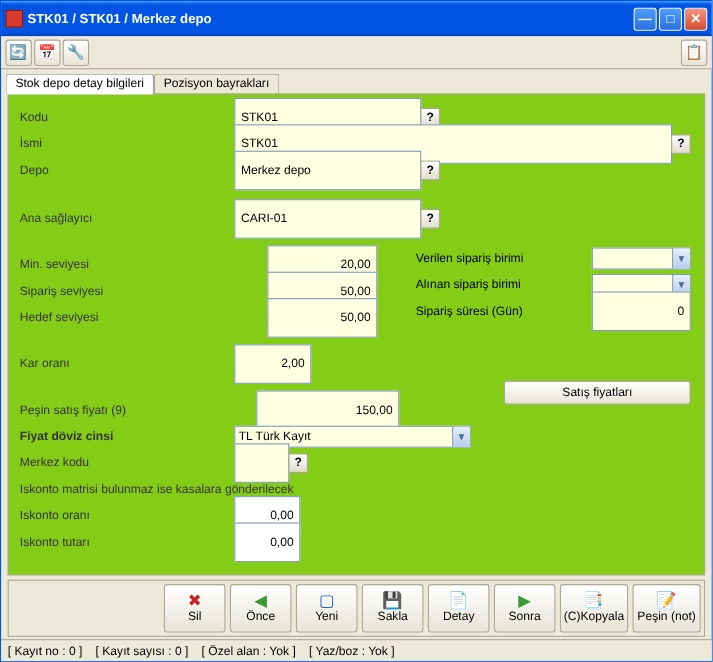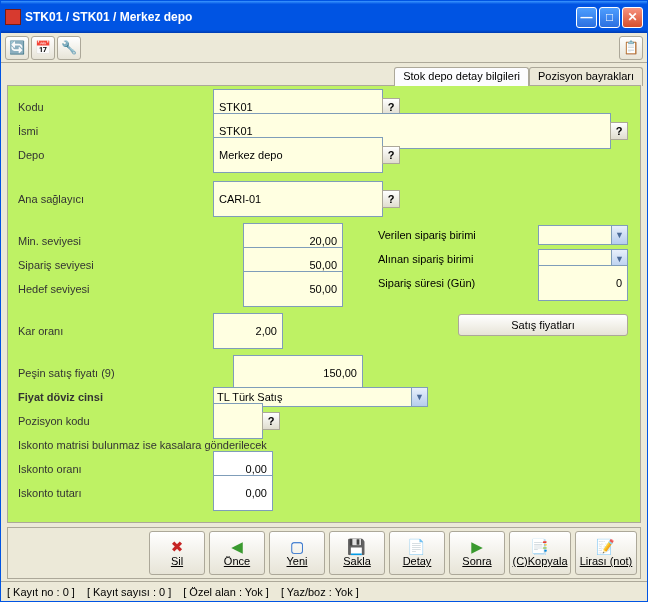--- a/index.html
+++ b/index.html
@@ -62,44 +62,43 @@
     border:1px solid #aca899;
     background:linear-gradient(#fff,#e7e4d7);
     border-radius:3px;
     display:flex;align-items:center;justify-content:center;
     cursor:pointer;
     font-size:13px;
   }
   .toolbar .spacer { flex:1; }
   .tabstrip {
     display:flex;
-    padding: 3px 4px 0 4px;
+    padding: 3px 20px 0 4px;
     position:relative;
     height:22px;
-    justify-content:flex-end;
   }
   .tab {
     border:1px solid #aca899;
     border-bottom:none;
     background:#ece9d8;
     padding:2px 8px;
     font-size:11px;
     border-radius:3px 3px 0 0;
     cursor:pointer;
     position:relative;
     top:1px;
   }
   .tab.active {
     background:#fcfcfe;
     z-index:2;
   }
   .panel {
     margin: 0 6px 4px 6px;
     border:1px solid #aca899;
-    background:#bef264;
+    background:#84cc16;
     flex:1;
     padding:10px 10px;
     position:relative;
     overflow:hidden;
   }
   .row { display:flex; align-items:center; height:22px; margin-bottom:2px; }
   .lbl { width:195px; color:#333; }
   .lbl.bold { font-weight:bold; }
   .field {
     height:36px;
@@ -135,42 +134,42 @@
     display:flex;align-items:center;justify-content:center;
     cursor:pointer;font-size:9px;color:#4b6b99;
   }
   .btn {
     height:22px;
     border:1px solid #aca899;
     background:linear-gradient(#fff,#e7e4d7);
     border-radius:3px;
     padding:0 14px;
     cursor:pointer;
-    display:flex;align-items:center;justify-content:center;
+    display:flex;align-items:center;justify-content:center;margin-top:32px;
   }
   .bottombar {
     border:1px solid #aca899;
     margin: 0 6px 2px 6px;
     background:#ece9d8;
     padding:3px;
     display:flex;
     justify-content:flex-end;
     gap:4px;
   }
   .bbtn {
     width:56px;height:44px;
     border:1px solid #aca899;
     background:linear-gradient(#fff,#e7e4d7);
     border-radius:3px;
     display:flex;flex-direction:column;align-items:center;justify-content:center;
     cursor:pointer;gap:1px;
     font-size:11px;
   }
   .bbtn .ico { font-size:15px;line-height:1; }
-  .bbtn .lbltxt { text-decoration:underline; }
+  .bbtn .lbltxt { }
   .bbtn.wide { width:62px; }
   .statusbar {
     height:20px;
     border-top:1px solid #aca899;
     background:#ece9d8;
     display:flex;align-items:center;
     padding:0 6px;
     font-size:11px;
     gap:12px;
   }
@@ -280,26 +279,26 @@
     <div class="row">
       <div class="lbl">Peşin satış fiyatı (9)</div>
       <div style="width:20px"></div>
       <div class="field" style="width:130px">
           <input class="num" value="150,00" style="">
         </div>
     </div>
     <div class="row">
       <div class="lbl bold">Fiyat döviz cinsi</div>
       <div class="combo" style="width:215px">
-        <div class="ctext">TL  Türk Satış</div>
+        <div class="ctext">TL  Türk Kayıt</div>
         <div class="carrow">▼</div>
       </div>
     </div>
     <div class="row">
-      <div class="lbl">Pozisyon kodu</div>
+      <div class="lbl">Merkez kodu</div>
       <div class="field" style="width:50px">
           <input value="" style="">
         </div>
       <div class="qbtn">?</div>
     </div>
     <div class="row">
       <div class="lbl" style="width:auto">Iskonto matrisi bulunmaz ise kasalara gönderilecek</div>
     </div>
     <div class="row">
       <div class="lbl">Iskonto oranı</div>
@@ -367,21 +366,21 @@
     <div class="bbtn">
         <span class="ico" style="color:#3a9a2f">▶</span>
         <span class="lbltxt">Sonra</span>
       </div>
     <div class="bbtn wide">
         <span class="ico" style="color:#5aa8e0">📑</span>
         <span class="lbltxt">(C)Kopyala</span>
       </div>
     <div class="bbtn wide">
         <span class="ico" style="color:#5aa8e0">📝</span>
-        <span class="lbltxt">Lirası (not)</span>
+        <span class="lbltxt">Peşin (not)</span>
       </div>
   </div>
 
   <div class="statusbar">
     <span>[ Kayıt no : 0 ]</span>
     <span>[ Kayıt sayısı : 0 ]</span>
     <span>[ Özel alan : Yok ]</span>
     <span>[ Yaz/boz : Yok ]</span>
   </div>
 

